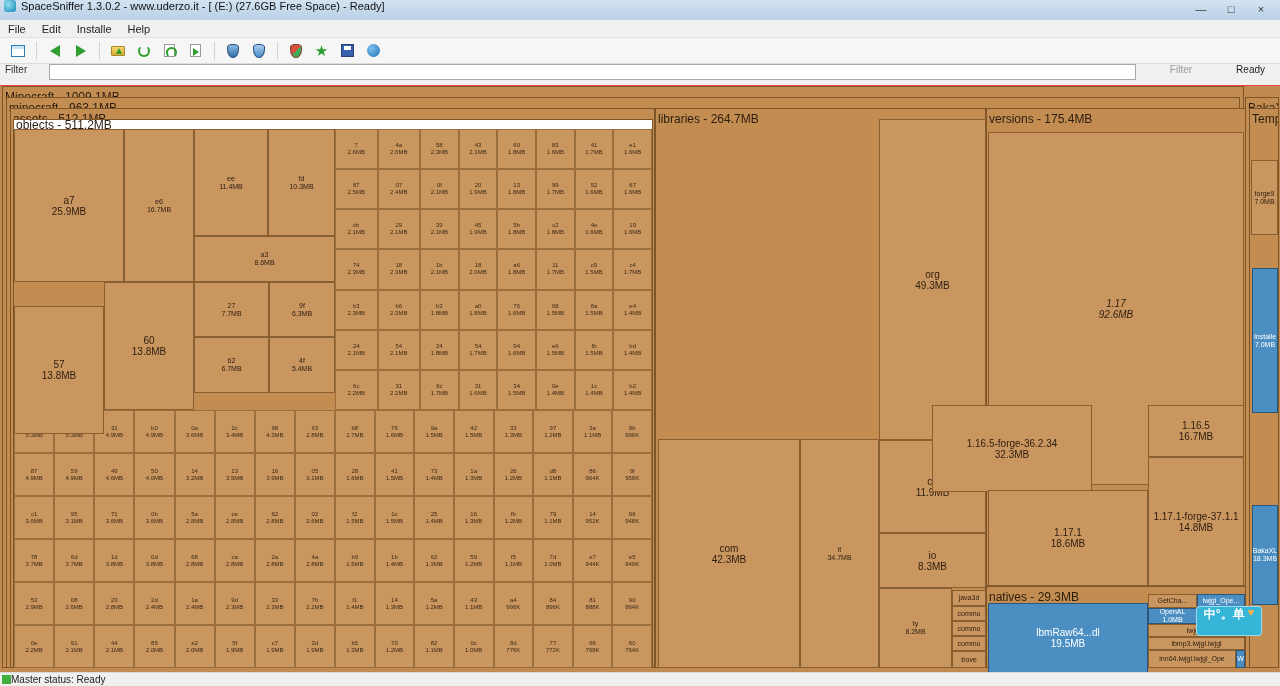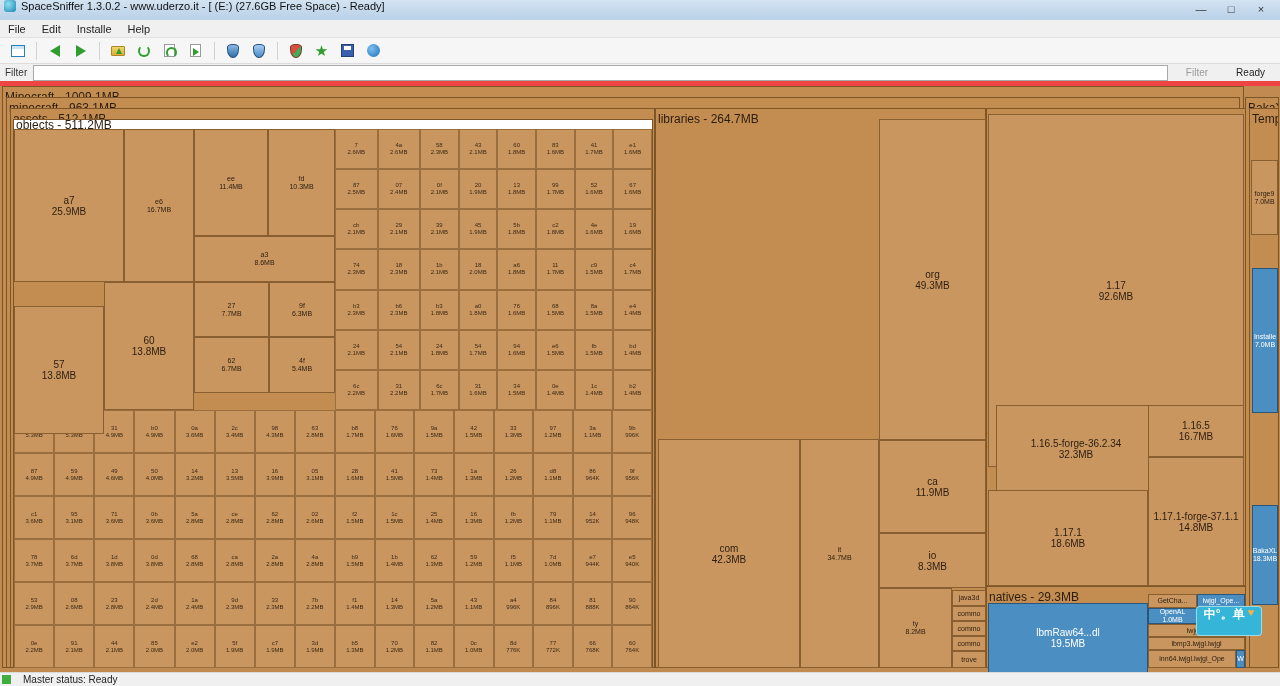--- a/index.html
+++ b/index.html
@@ -46,22 +46,22 @@
   .shield-blue-icon{background:linear-gradient(#8db9e2,#2f6fae)}
   .shield-blue2-icon{background:linear-gradient(#a9cdf0,#4d8cc8)}
   .shield-multi-icon{background:linear-gradient(135deg,#d94f3f 50%,#3fae5a 50%);border-color:#7a3a2a}
   .star-icon::before{content:"★";color:#2f9e2f;font-size:15px;line-height:15px}
   .floppy-icon{width:13px;height:13px;background:#3a5fae;border:1px solid #24406e}
   .floppy-icon::before{content:"";position:absolute;left:2px;top:1px;width:7px;height:4px;background:#fff}
   .info-circle-icon{width:13px;height:13px;border-radius:50%;
     background:radial-gradient(circle at 35% 35%,#7cc0ee,#1d6fb8)}
 
   
-  .filterbar{height:22px;background:#f0f0f0;display:flex;align-items:center;font-size:10px;color:#333;
-    border-bottom:5px solid #ef4444;padding:0 5px;gap:6px;flex:0 0 auto}
+  .filterbar{height:22px;background:#f0f0f0;display:flex;align-items:flex-start;font-size:10px;color:#333;
+    border-bottom:1px solid #ef4444;padding:0 5px;gap:22px;flex:0 0 auto}
   .filter-input{flex:1;height:16px;border:1px solid #a9a9a9;background:#fff;font-size:10px;padding:0 3px;
     font-family:"Liberation Sans",sans-serif}
   .filter-btn{color:#9a9a9a;padding:0 12px}
   .filter-status{padding:0 10px;color:#222}
 
   
   .treemap{position:relative;width:1280px;height:586px;background:#c08a50;overflow:hidden;flex:0 0 auto}
   .tm-c{position:absolute;background:#c38d52;border:1px solid #7d5527;overflow:hidden}
   .tm-cl{display:inline-block;font-size:12px;line-height:10px;color:#2b1d0e;padding:0 2px;white-space:nowrap}
   .tm-c.hl .tm-cl{background:#ffffff;display:block;width:100%}
@@ -75,21 +75,21 @@
     justify-content:center;overflow:hidden;color:#3c2a14}
   .tm-cell span{font-size:6px;line-height:7px;white-space:nowrap}
 
   .watermark{position:absolute;left:1196px;top:520px;width:66px;height:30px;background:#35b6d9;
     border-radius:4px;display:flex;align-items:flex-start;justify-content:center;gap:3px;color:#fff;
     font-size:12px;font-weight:bold;z-index:50;box-shadow:0 0 0 1px rgba(255,255,255,.5) inset}
   .wm-badge{color:#ffb13f;font-size:11px}
 
   
   .statusbar{height:14px;background:#f0f0f0;display:flex;align-items:center;font-size:10px;color:#222;
-    gap:12px;padding:0 2px;flex:0 0 auto;border-top:1px solid #dadada}
+    gap:0;padding:0 2px;flex:0 0 auto;border-top:1px solid #dadada}
   .led{width:9px;height:9px;background:#3fae3f;display:inline-block}
 </style>
 </head>
 <body>
 
 <div class="app">
 
   <div class="titlebar">
     <span class="title-icon"></span>
     <span class="title-text">SpaceSniffer 1.3.0.2 - www.uderzo.it - [ (E:) (27.6GB Free Space) - Ready]</span>
@@ -865,25 +865,25 @@
       </div>
       <div class="tm-box" style="left: 952px; top: 535px; width: 34px; height: 15px;">
         <span>commo</span>
       </div>
       <div class="tm-box" style="left: 952px; top: 550px; width: 34px; height: 15px;">
         <span>commo</span>
       </div>
       <div class="tm-box" style="left: 952px; top: 565px; width: 34px; height: 17px;">
         <span>trove</span>
       </div>
-      <div class="tm-box lg" style="left: 988px; top: 28px; width: 256px; height: 353px;">
+      <div class="tm-box lg" style="left: 988px; top: 46px; width: 256px; height: 353px; font-style: italic;">
         <span>1.17</span>
         <span>92.6MB</span>
       </div>
-      <div class="tm-box lg" style="left: 996px; top: 319px; width: 160px; height: 87px;">
+      <div class="tm-box lg" style="left: 932px; top: 319px; width: 160px; height: 87px;">
         <span>1.16.5-forge-36.2.34</span>
         <span>32.3MB</span>
       </div>
       <div class="tm-box lg" style="left: 1148px; top: 319px; width: 96px; height: 52px;">
         <span>1.16.5</span>
         <span>16.7MB</span>
       </div>
       <div class="tm-box lg" style="left: 1148px; top: 371px; width: 96px; height: 129px;">
         <span>1.17.1-forge-37.1.1</span>
         <span>14.8MB</span>

